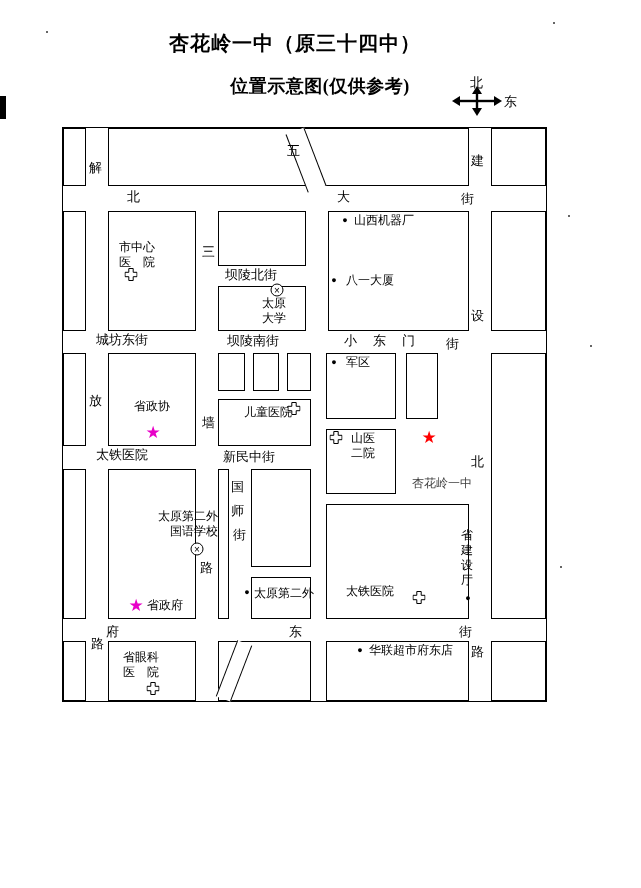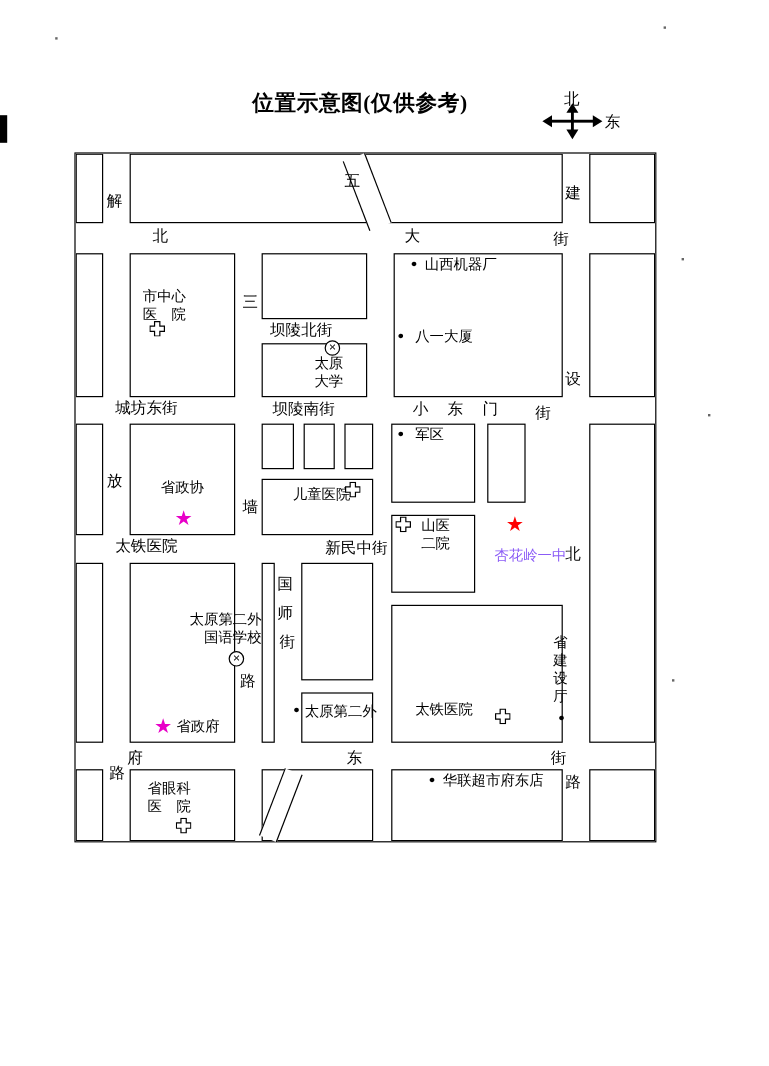--- a/index.html
+++ b/index.html
@@ -1,21 +1,21 @@
 <!DOCTYPE html>
 <html><head>
 <meta charset="utf-8">
 <style>
   html,body{margin:0;padding:0;background:#ffffff;}
   .page{position:relative;width:641px;height:888px;background:#ffffff;overflow:hidden;
         font-family:"Liberation Sans",sans-serif;color:#000;}
   .title{position:absolute;left:0;top:30px;width:590px;margin:0;text-align:center;
          font-family:"Liberation Serif",serif;font-size:20px;font-weight:700;letter-spacing:1px;}
   .subtitle{position:absolute;left:0;top:74px;width:600px;margin:0;text-align:center;
-         font-family:"Liberation Serif",serif;font-size:18px;font-weight:700;letter-spacing:0.5px;}
+         font-family:"Liberation Serif",serif;font-size:18px;font-weight:700;letter-spacing:0.5px;padding-left:20px;}
   .footer{position:absolute;left:62px;top:715px;font-family:"Liberation Serif",serif;
          font-size:15px;font-weight:700;}
   .artifact{position:absolute;left:0;top:96px;width:6px;height:23px;background:#000;}
   .speck{position:absolute;width:2px;height:2px;background:#333;opacity:.75;}
   .compass{position:absolute;left:448px;top:74px;width:80px;height:50px;}
   .c-n{position:absolute;left:22px;top:0;font-size:13px;}
   .c-e{position:absolute;left:56px;top:19px;font-size:13px;}
   .c-rose{position:absolute;left:3px;top:11px;}
   .map{position:absolute;left:62px;top:127px;width:483px;height:573px;
        border:1px solid #000;background:#fff;}
@@ -28,20 +28,21 @@
   .star{font-size:17px;}
   .dot{font-size:9px;}
   .circle-x{width:13px;height:13px;background:#fff;border:1px solid #000;border-radius:50%;
        font-size:10px;display:flex;align-items:center;justify-content:center;box-sizing:border-box;}
 </style>
 </head>
 <body>
 
 <div class="page">
   <div class="artifact"></div>
+  <h1 class="title">杏花岭一中（原三十四中）</h1>
   <h2 class="subtitle">位置示意图(仅供参考)</h2>
 
   <div class="compass">
     <span class="c-n">北</span>
     <svg class="c-rose" width="52" height="32" viewBox="0 0 52 32">
       <rect x="24.8" y="7" width="2.4" height="18" fill="#000"></rect>
       <polygon points="26,1 21,9 31,9" fill="#000"></polygon>
       <polygon points="26,31 21,23 31,23" fill="#000"></polygon>
       <rect x="8" y="14.8" width="36" height="2.4" fill="#000"></rect>
       <polygon points="1,16 9,11 9,21" fill="#000"></polygon>
@@ -98,39 +99,39 @@
       <div class="slabel" style="left: 139px; top: 288px;">墙</div>
       <div class="slabel" style="left: 137px; top: 433px;">路</div>
       <div class="slabel" style="left: 162px; top: 140px;">坝陵北街</div>
       <div class="slabel" style="left: 33px; top: 205px;">城坊东街</div>
       <div class="slabel" style="left: 164px; top: 206px;">坝陵南街</div>
       <div class="slabel" style="left: 281px; top: 206px;">小</div>
       <div class="slabel" style="left: 310px; top: 206px;">东</div>
       <div class="slabel" style="left: 339px; top: 206px;">门</div>
       <div class="slabel" style="left: 383px; top: 209px;">街</div>
       <div class="slabel" style="left: 33px; top: 320px;">太铁医院</div>
-      <div class="slabel" style="left: 160px; top: 322px; margin-left: 48px;">新民中街</div>
+      <div class="slabel" style="left: 160px; top: 322px;">新民中街</div>
       <div class="slabel" style="left: 168px; top: 352px;">国</div>
       <div class="slabel" style="left: 168px; top: 376px;">师</div>
       <div class="slabel" style="left: 170px; top: 400px;">街</div>
       <div class="slabel" style="left: 43px; top: 497px;">府</div>
       <div class="slabel" style="left: 226px; top: 497px;">东</div>
       <div class="slabel" style="left: 396px; top: 497px;">街</div>
       <div class="plabel" style="left: 56px; top: 112px;">市中心
 医　院</div>
       <div class="plabel" style="left: 199px; top: 168px;">太原
 大学</div>
       <div class="plabel" style="left: 291px; top: 85px;">山西机器厂</div>
       <div class="plabel" style="left: 283px; top: 145px;">八一大厦</div>
       <div class="plabel" style="left: 283px; top: 227px;">军区</div>
       <div class="plabel" style="left: 71px; top: 271px;">省政协</div>
       <div class="plabel" style="left: 181px; top: 277px;">儿童医院</div>
       <div class="plabel" style="left: 288px; top: 303px;">山医
 二院</div>
-      <div class="plabel" style="left: 349px; top: 328px; color: #8b5cf6;">杏花岭一中</div>
+      <div class="plabel" style="left: 349px; top: 348px; color: #404040;">杏花岭一中</div>
       <div class="plabel" style="left: 95px; top: 381px; width: 60px; text-align: right;">太原第二外
 国语学校</div>
       <div class="plabel" style="left: 84px; top: 470px;">省政府</div>
       <div class="plabel" style="left: 191px; top: 458px;">太原第二外</div>
       <div class="plabel" style="left: 398px; top: 400px;">省
 建
 设
 厅</div>
       <div class="plabel" style="left: 283px; top: 456px;">太铁医院</div>
       <div class="plabel" style="left: 306px; top: 515px;">华联超市府东店</div>

